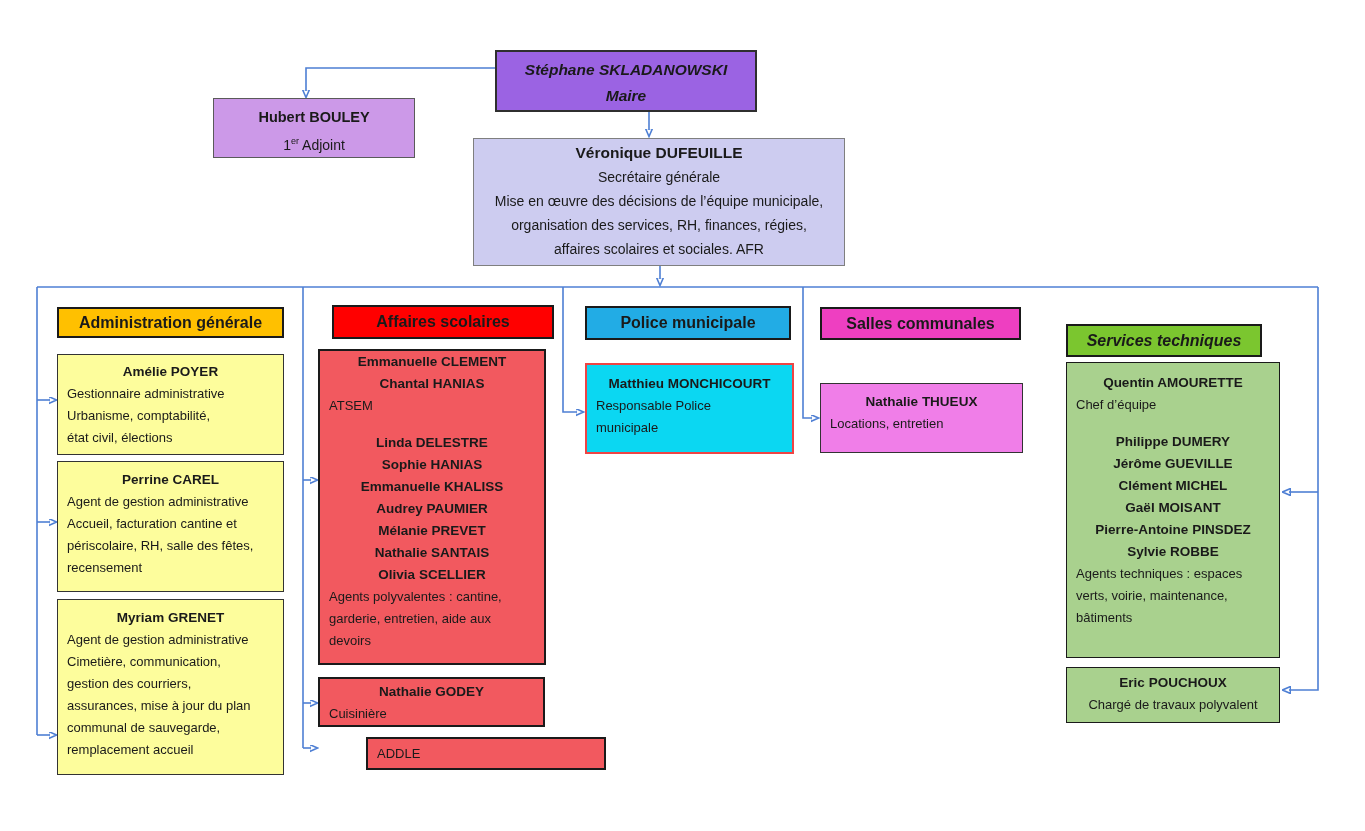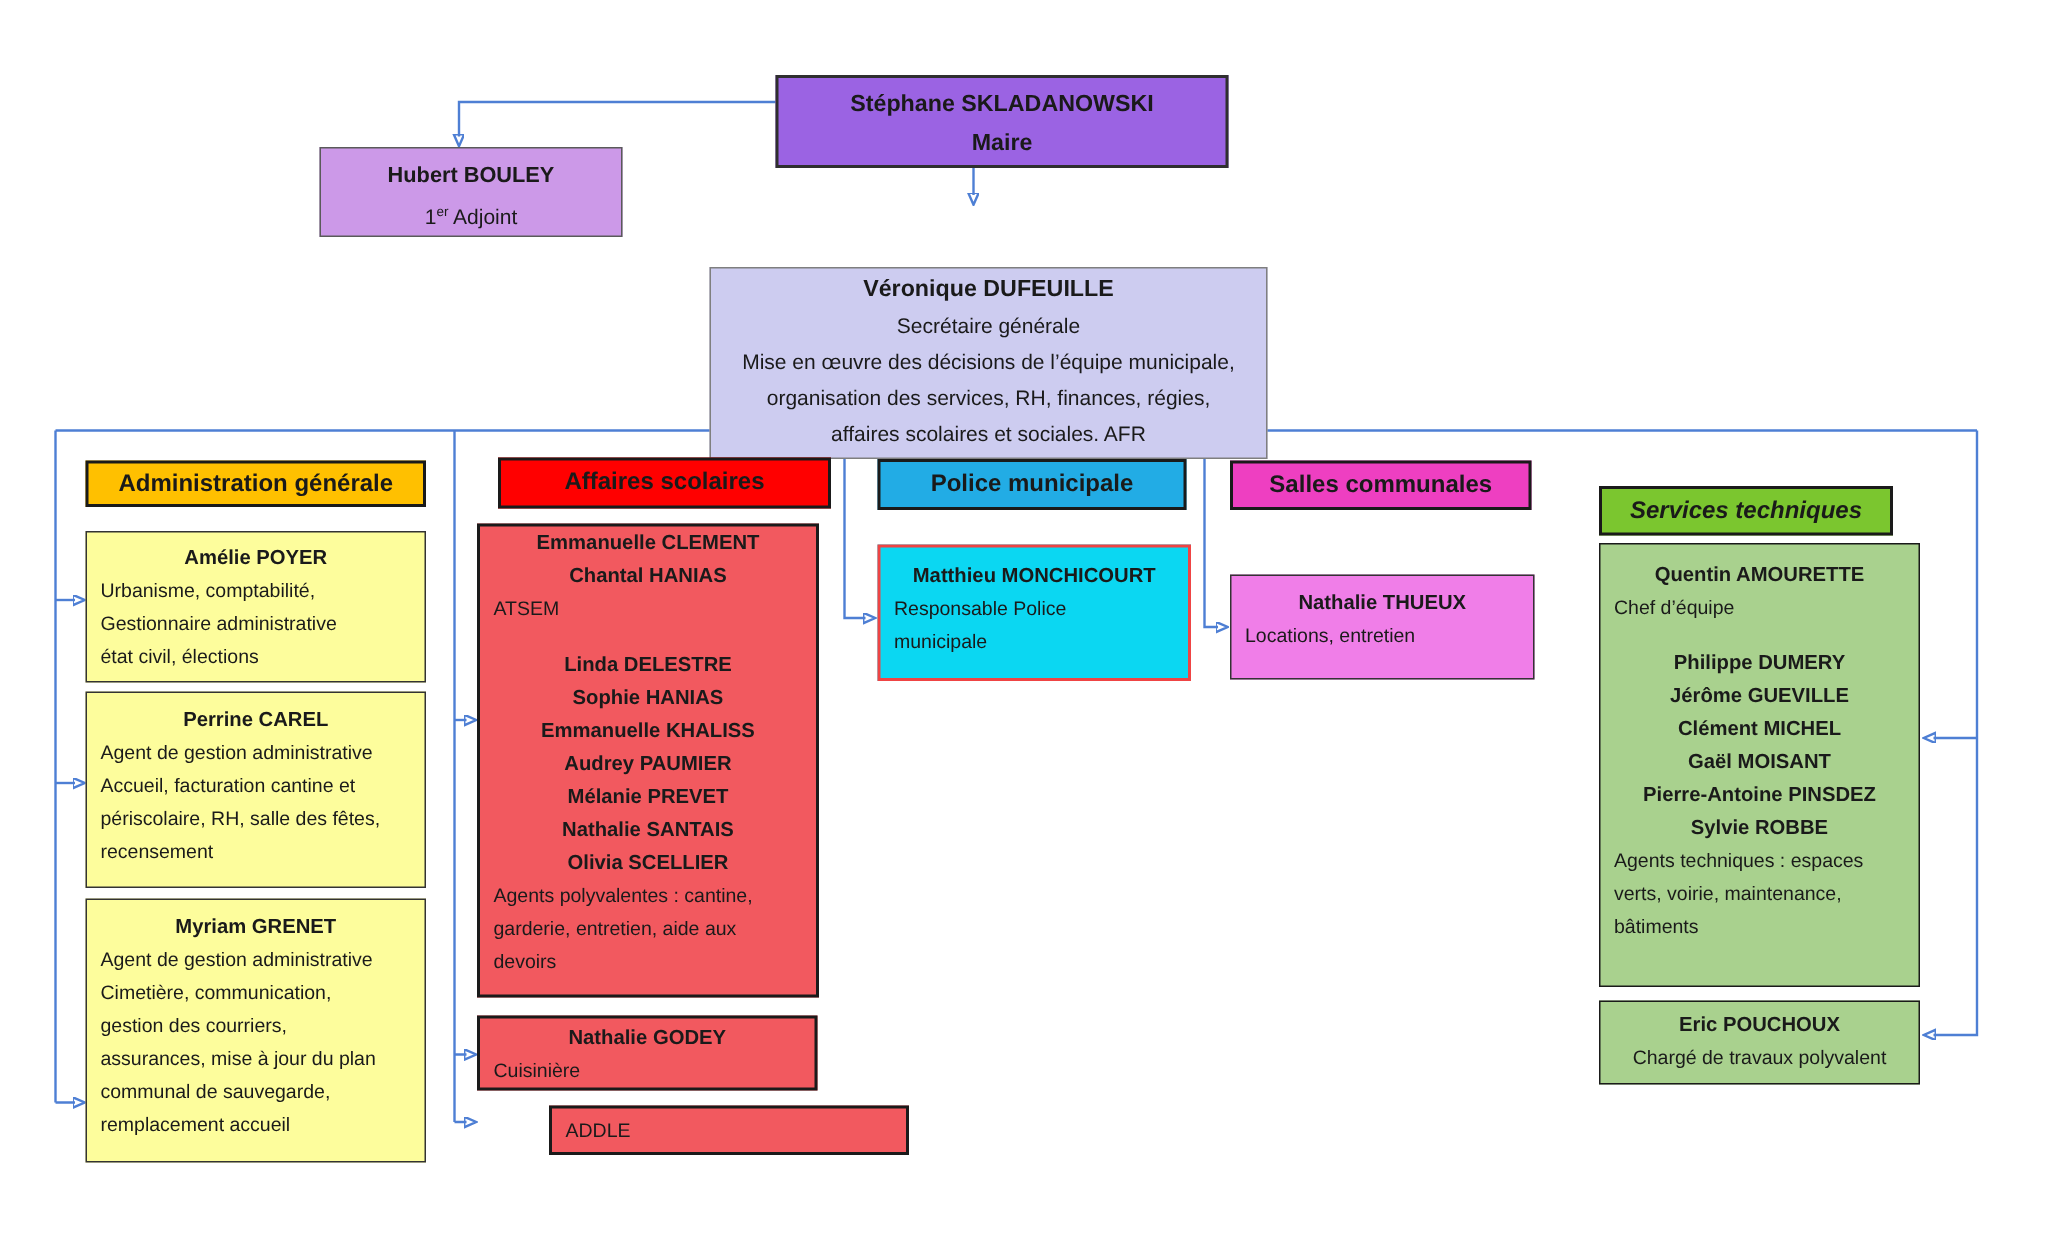--- a/index.html
+++ b/index.html
@@ -8,30 +8,30 @@
     font-family:"Liberation Sans", sans-serif;color:#1a1a1a;overflow:hidden;
   }
   .box{position:absolute;box-sizing:border-box;padding:4px 6px;}
   .ln{line-height:22px;font-size:13px;text-align:center;white-space:nowrap;}
   .ln.b{font-weight:bold;font-size:13.5px;}
   .ln.left{text-align:left;padding-left:3px;}
   .ln.blank{height:15px;}
   sup{font-size:9px;}
 
   
-  .maire{left:517px;top:50px;width:302px;height:62px;border:2.5px solid #2f2f2f;
-         background:var(--maire_fill,#9B63E3);padding-top:5px;}
+  .maire{left:495px;top:50px;width:262px;height:62px;border:2.5px solid #2f2f2f;
+         background:var(--maire_fill,#9B63E3);padding-top:5px;font-style:italic;}
   .maire .ln{line-height:26px;font-size:15px;}
   .maire .ln.b{font-size:15.5px;}
   .adjoint{left:213px;top:98px;width:202px;height:60px;border:1.5px solid #5a5a5a;
          background:var(--adjoint_fill,#CC99E8);padding-top:6px;}
   .adjoint .ln{line-height:24px;font-size:14px;}
   .adjoint .ln.b{font-size:14.5px;}
   .secretaire{left:473px;top:138px;width:372px;height:128px;border:1.5px solid #7f7f7f;
-         background:var(--secretaire_fill,#CDCCF0);padding-top:2px;margin-top:40px;}
+         background:var(--secretaire_fill,#CDCCF0);padding-top:2px;}
   .secretaire .ln{line-height:24px;font-size:14px;}
   .secretaire .ln.b{font-size:15.5px;}
 
   
   .hdr{position:absolute;box-sizing:border-box;border:2px solid #1a1a1a;
        display:flex;align-items:center;justify-content:center;
        font-weight:bold;font-size:16px;text-align:center;}
   .hdr-admin{left:57px;top:307px;width:227px;height:31px;background:var(--admin_header,#FFC000);}
   .hdr-scolaire{left:332px;top:305px;width:222px;height:34px;background:var(--scolaire_header,#FF0000);}
   .hdr-police{left:585px;top:306px;width:206px;height:34px;background:var(--police_header,#22ACE5);}
@@ -101,22 +101,22 @@
       <div class="ln b">Véronique DUFEUILLE</div>
       <div class="ln">Secrétaire générale</div>
       <div class="ln">Mise en œuvre des décisions de l’équipe municipale,</div>
       <div class="ln">organisation des services, RH, finances, régies,</div>
       <div class="ln">affaires scolaires et sociales. AFR</div>
     </div>
 
   <div class="hdr hdr-admin">Administration générale</div>
   <div class="box b-yellow poyer">
       <div class="ln b">Amélie POYER</div>
+      <div class="ln left">Gestionnaire administrative</div>
       <div class="ln left">Urbanisme, comptabilité,</div>
-      <div class="ln left">Gestionnaire administrative</div>
       <div class="ln left">état civil, élections</div>
     </div>
   <div class="box b-yellow carel">
       <div class="ln b">Perrine CAREL</div>
       <div class="ln left">Agent de gestion administrative</div>
       <div class="ln left">Accueil, facturation cantine et</div>
       <div class="ln left">périscolaire, RH, salle des fêtes,</div>
       <div class="ln left">recensement</div>
     </div>
   <div class="box b-yellow grenet">

